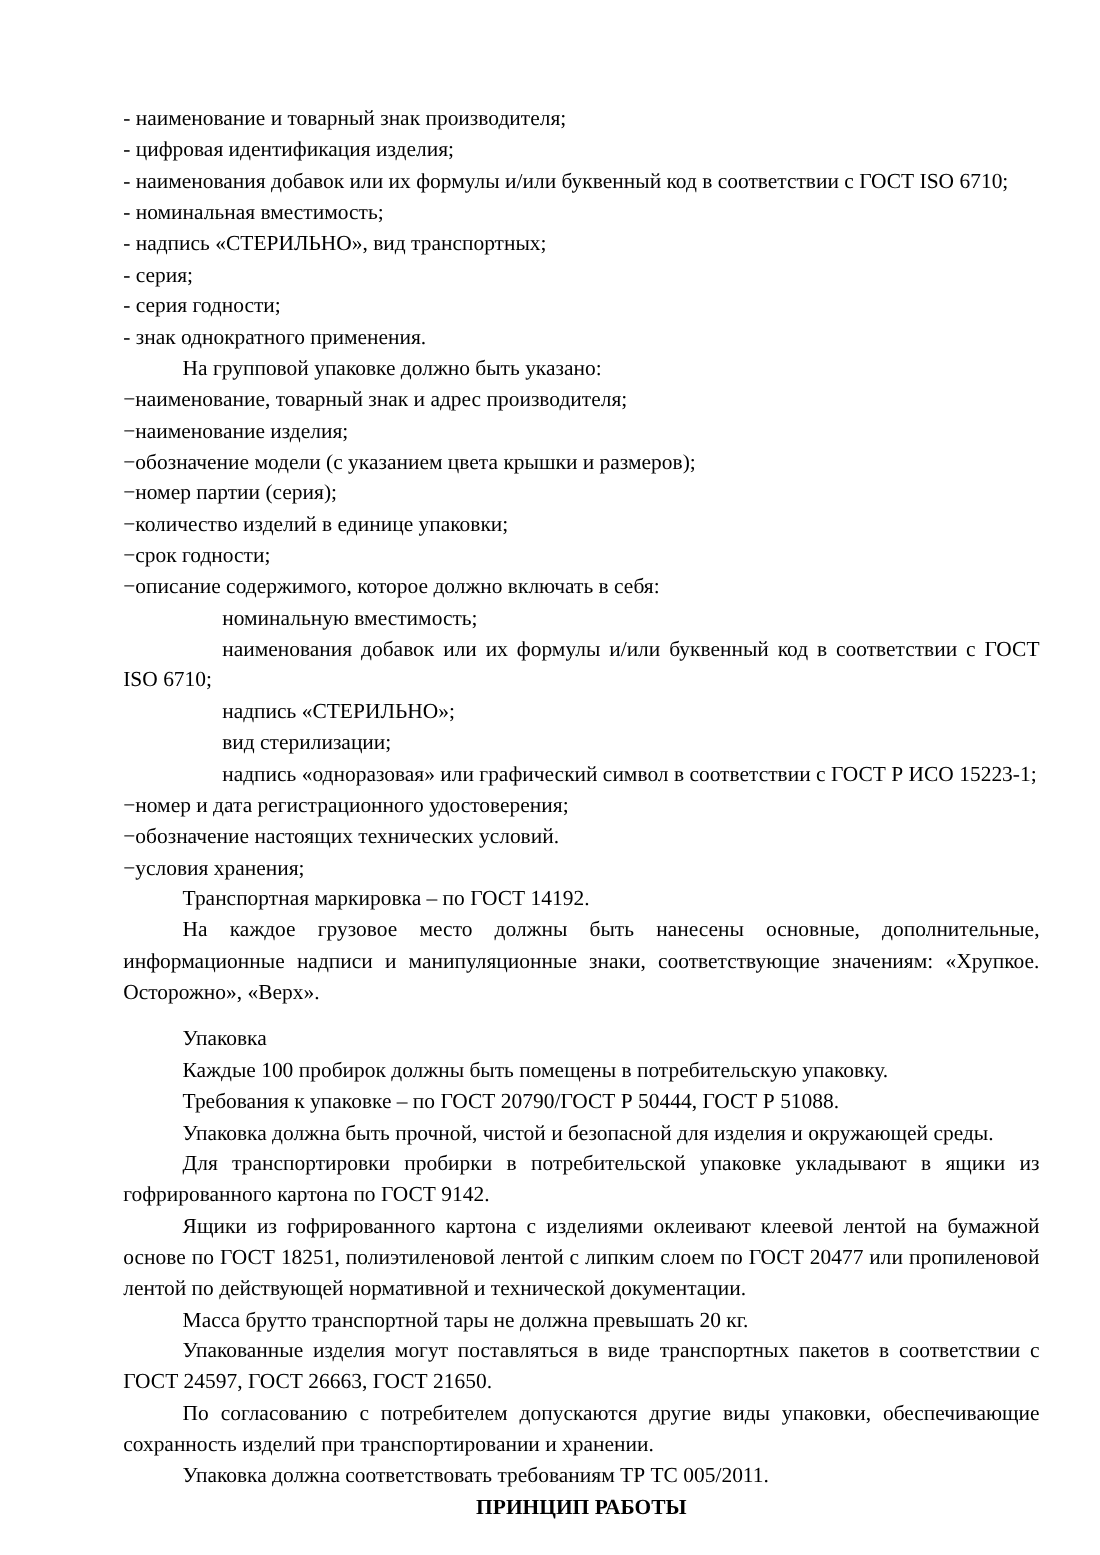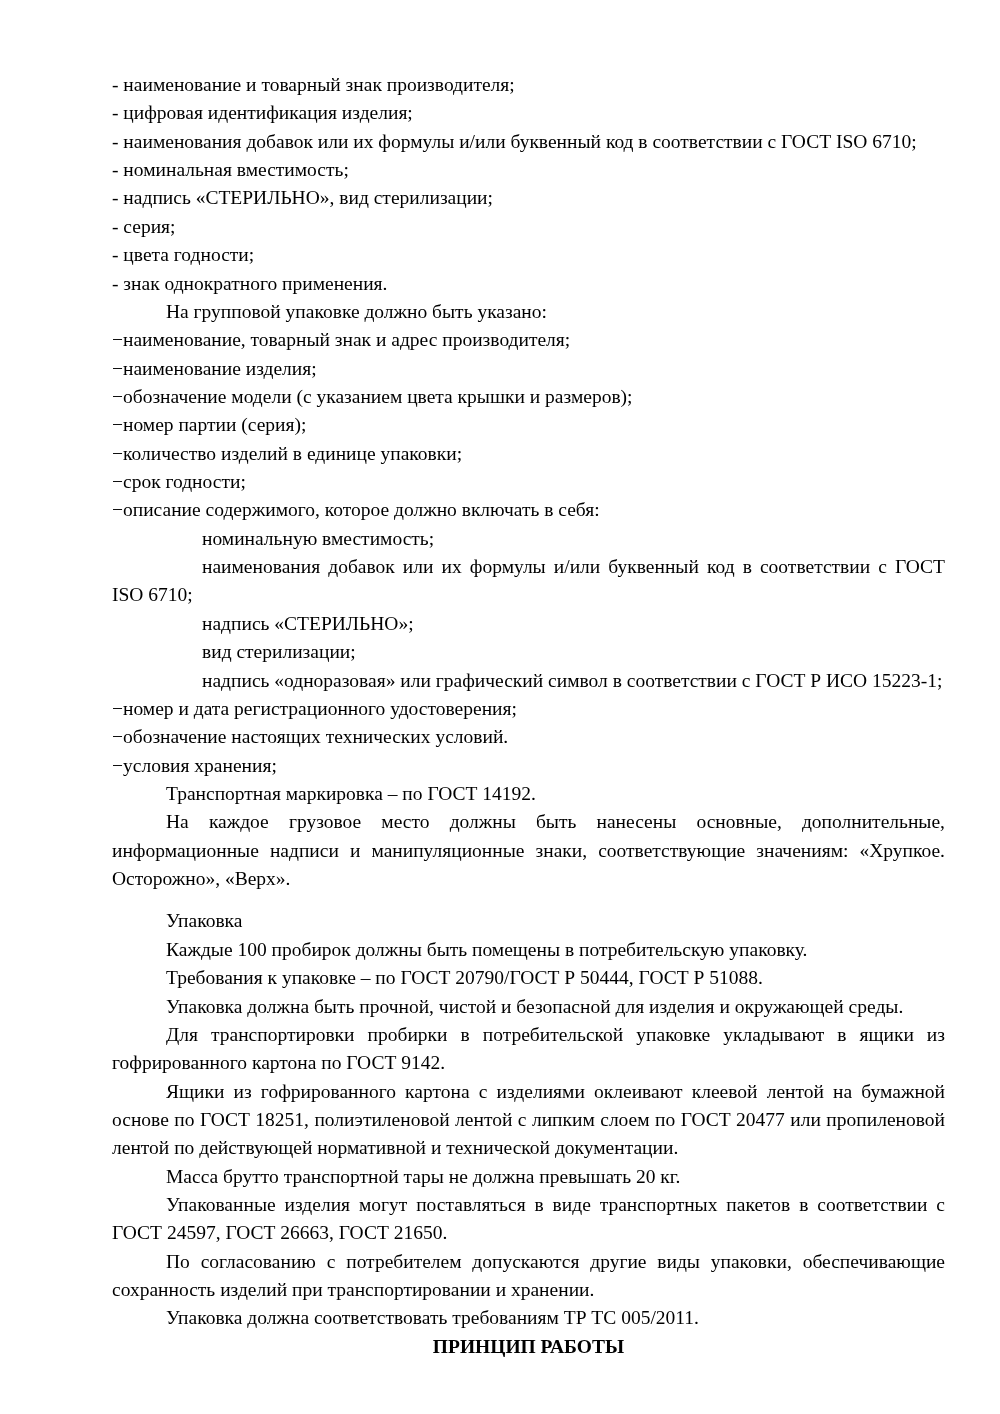--- a/index.html
+++ b/index.html
@@ -12,21 +12,21 @@
     height: 1414px;
     font-family: "Liberation Serif", "DejaVu Serif", serif;
     color: #000000;
     position: relative;
     overflow: hidden;
   }
   .page {
     box-sizing: border-box;
     width: 1000px;
     height: 1414px;
-    padding: 71px 55px 40px 112px;
+    padding: 95px 55px 40px 112px;
   }
   .doc {
     font-size: 19.5px;
     line-height: 1.455;
     text-align: justify;
   }
   p {
     margin: 0;
     padding: 0;
   }
@@ -62,23 +62,23 @@
 </head>
 <body>
 
 <div class="page">
   <div class="doc">
 
     <p class="line dash-item">- наименование и товарный знак производителя;</p>
     <p class="line dash-item">- цифровая идентификация изделия;</p>
     <p class="line dash-item justify">- наименования добавок или их формулы и/или буквенный код в соответствии с ГОСТ ISO 6710;</p>
     <p class="line dash-item">- номинальная вместимость;</p>
-    <p class="line dash-item">- надпись «СТЕРИЛЬНО», вид стерилизации;</p>
+    <p class="line dash-item">- надпись «СТЕРИЛЬНО», вид транспортных;</p>
     <p class="line dash-item">- серия;</p>
-    <p class="line dash-item">- цвета годности;</p>
+    <p class="line dash-item">- серия годности;</p>
     <p class="line dash-item">- знак однократного применения.</p>
 
     <p class="line indent">На групповой упаковке должно быть указано:</p>
 
     <p class="line">−наименование, товарный знак и адрес производителя;</p>
     <p class="line">−наименование изделия;</p>
     <p class="line">−обозначение модели (с указанием цвета крышки и размеров);</p>
     <p class="line">−номер партии (серия);</p>
     <p class="line">−количество изделий в единице упаковки;</p>
     <p class="line">−срок годности;</p>

